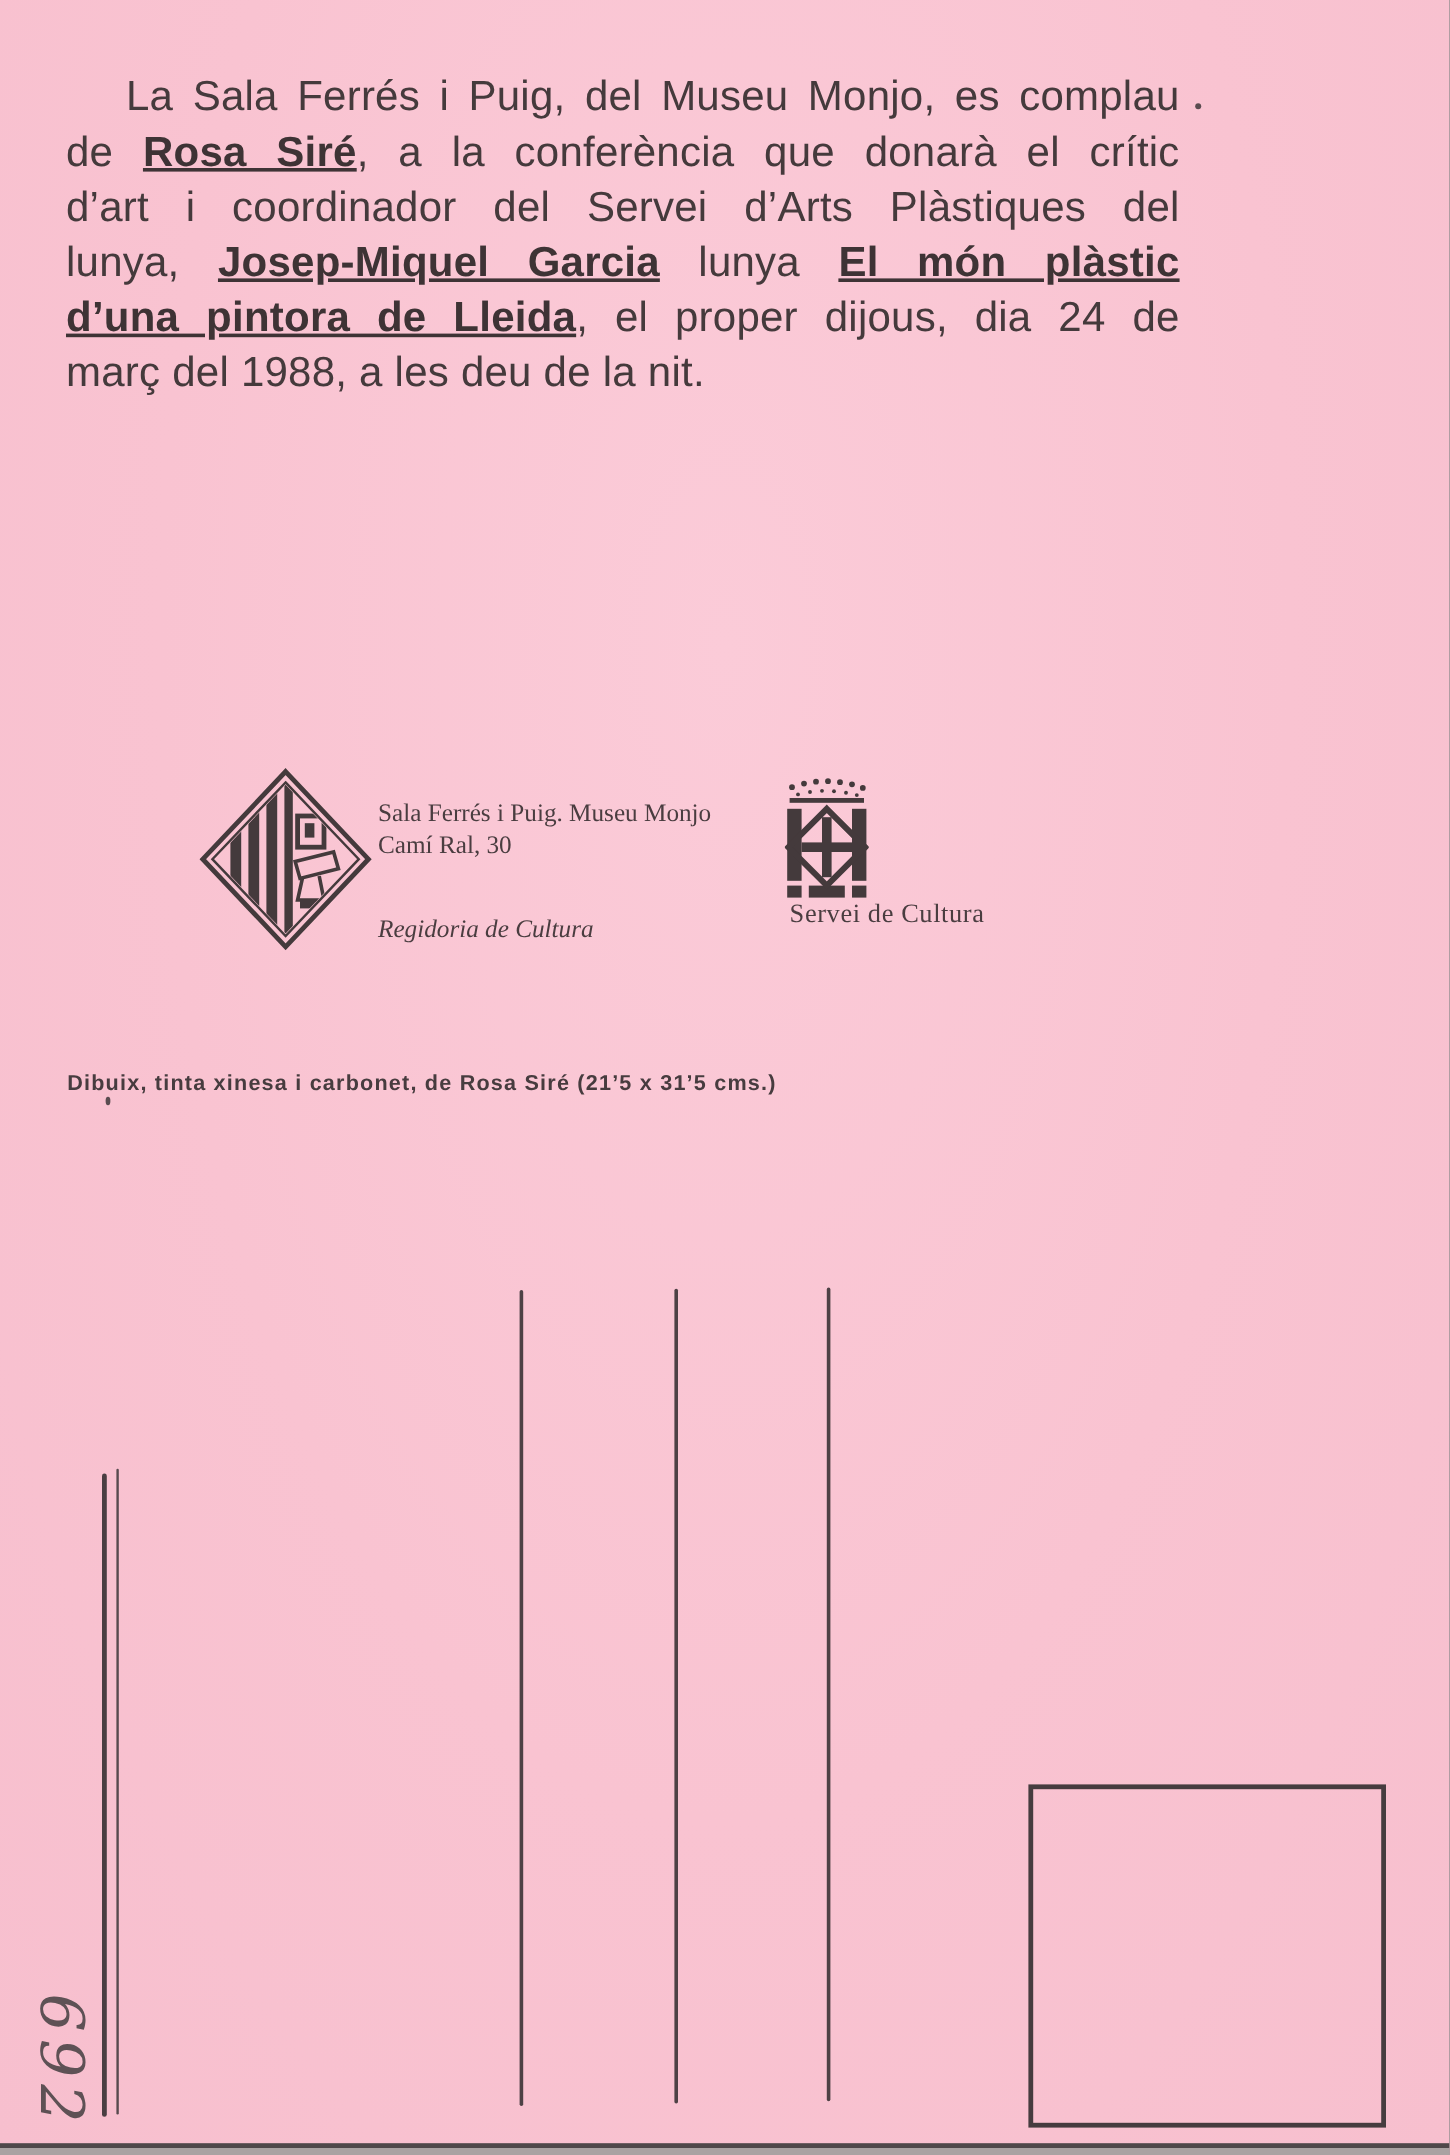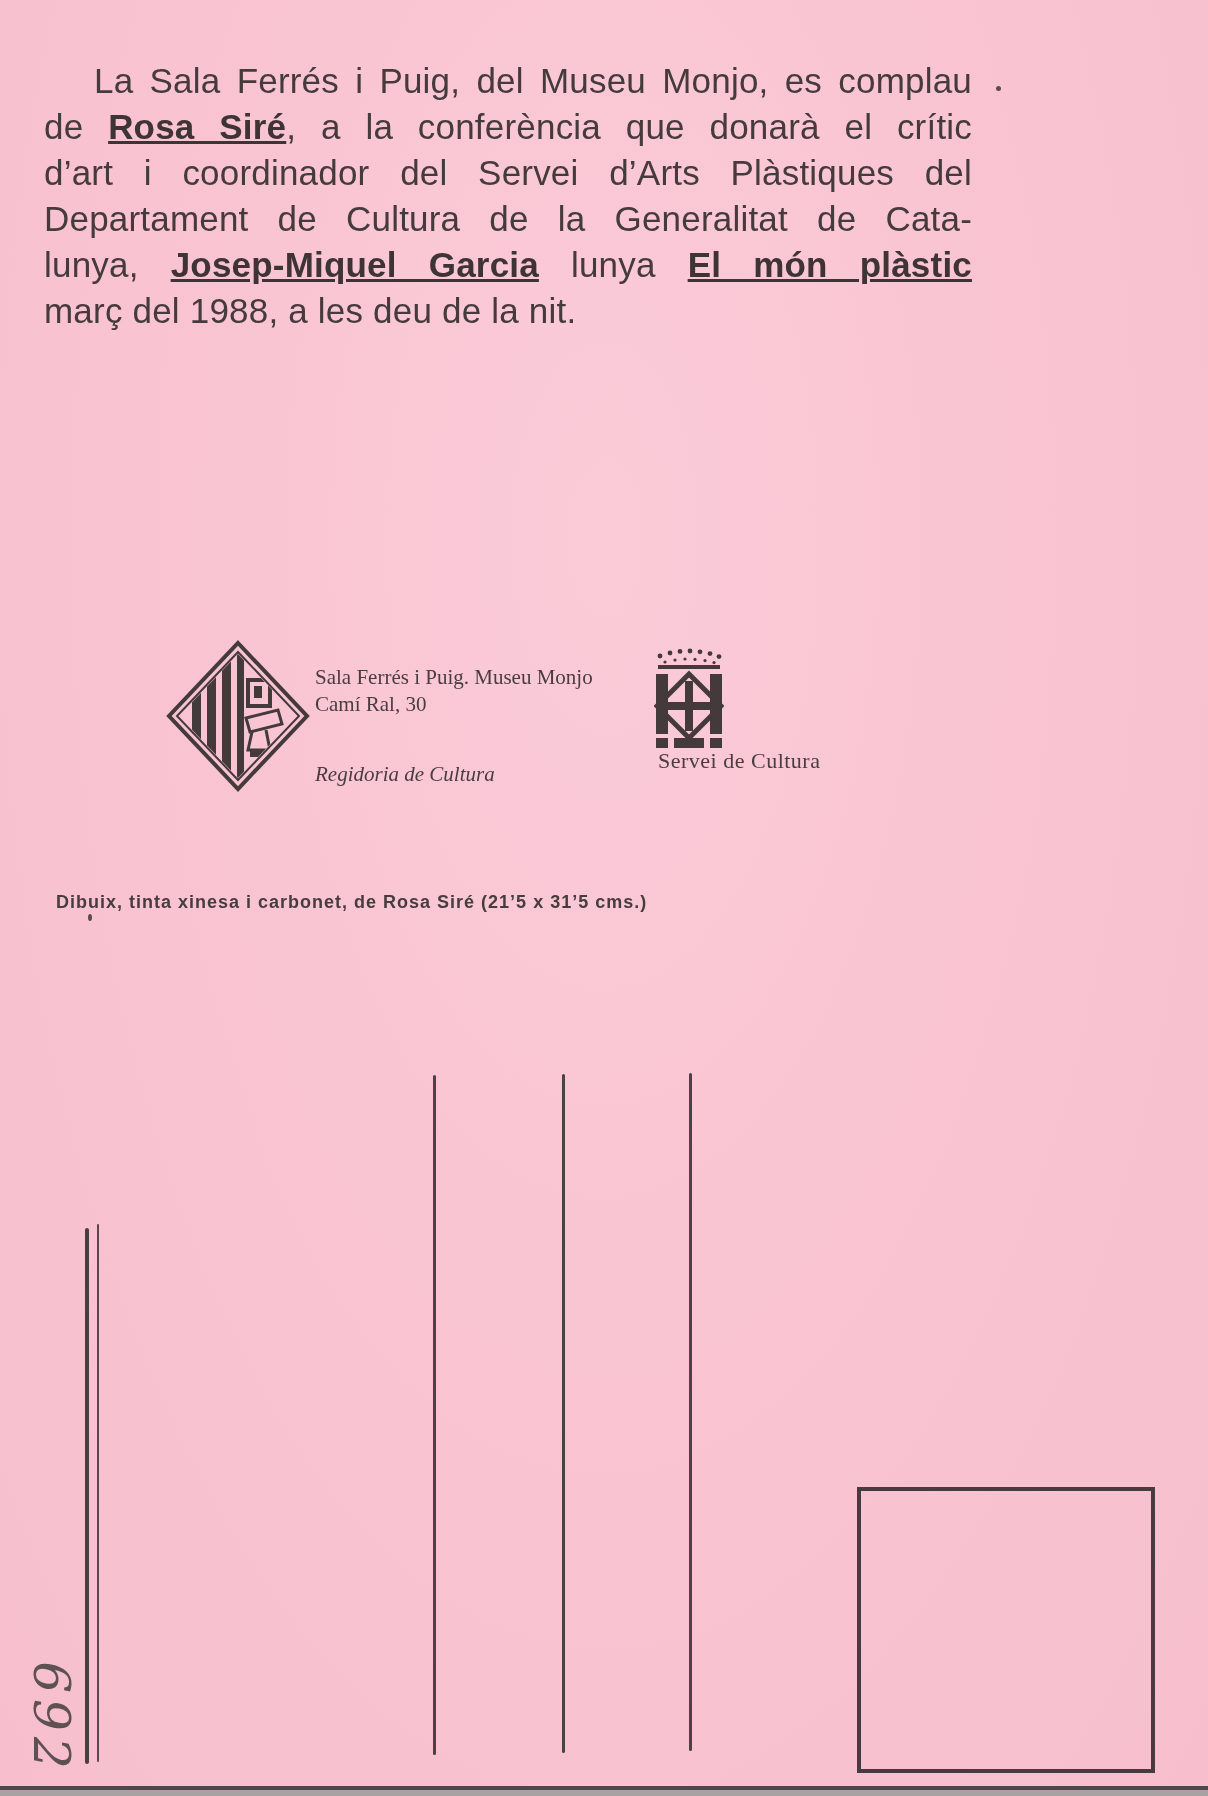--- a/index.html
+++ b/index.html
@@ -8,21 +8,21 @@
     width:1208px;height:1796px;
     margin:0 auto;
     background:
       radial-gradient(ellipse at 50% 30%, #fbcbd8 0%, #f9c3d1 55%, #f7bfce 100%);
     overflow:hidden;
     font-family:"Liberation Sans", sans-serif;
     color:#463a3d;
   }
   
   #para{
-    position:absolute;left:44px;top:58px;width:928px;
+    position:absolute;left:55px;top:58px;width:928px;
     font-size:35px;line-height:46px;letter-spacing:.2px;
     color:#453a3c;
   }
   .inv-line{text-align:justify;text-align-last:justify;white-space:normal;}
   .inv-line.indent{padding-left:50px;}
   .inv-line.last{text-align-last:left;}
   .inv-line .b{font-weight:700;color:#3e3335;text-decoration:underline;}
   
   .org-left-text{position:absolute;left:315px;top:664px;width:330px;
     font-family:"Liberation Serif", serif;font-size:21px;line-height:27px;color:#4a3d40;}
@@ -58,22 +58,22 @@
 </style>
 </head>
 <body>
 
 <div id="card">
 
   <div id="para">
       <div class="inv-line indent"><span>La Sala Ferrés i Puig, del Museu Monjo, es complau</span></div>
       <div class="inv-line"><span>de </span><span class="b">Rosa Siré</span><span>, a la conferència que donarà el crític</span></div>
       <div class="inv-line"><span>d’art i coordinador del Servei d’Arts Plàstiques del</span></div>
-      <div class="inv-line"><span>Departament de Cultura de la Generalitat de Cata-</span></div>
       <div class="inv-line"><span>lunya, </span><span class="b">Josep-Miquel Garcia</span><span> lunya </span><span class="b">El món plàstic</span></div>
+      <div class="inv-line"><span class="b">d’una pintora de Lleida</span><span>, el proper dijous, dia 24 de</span></div>
       <div class="inv-line last"><span>març del 1988, a les deu de la nit.</span></div>
     </div>
 
   <svg id="vilassar-logo" width="144" height="152" viewBox="0 0 144 152">
     <polygon points="72,3 141,76 72,149 3,76" fill="none" stroke="#443a3c" stroke-width="4"></polygon>
     <polygon points="72,12 133,76 72,140 11,76" fill="none" stroke="#443a3c" stroke-width="2"></polygon>
     <clipPath id="vclip">
         <polygon points="72,14 131,76 72,138 13,76"></polygon>
       </clipPath>
     <g clip-path="url(#vclip)">

